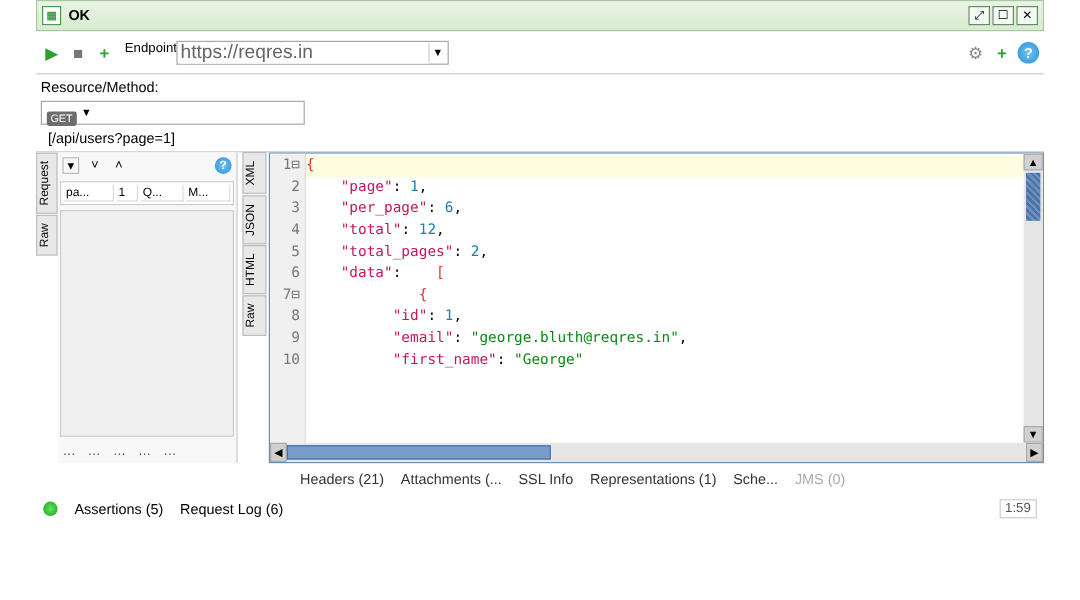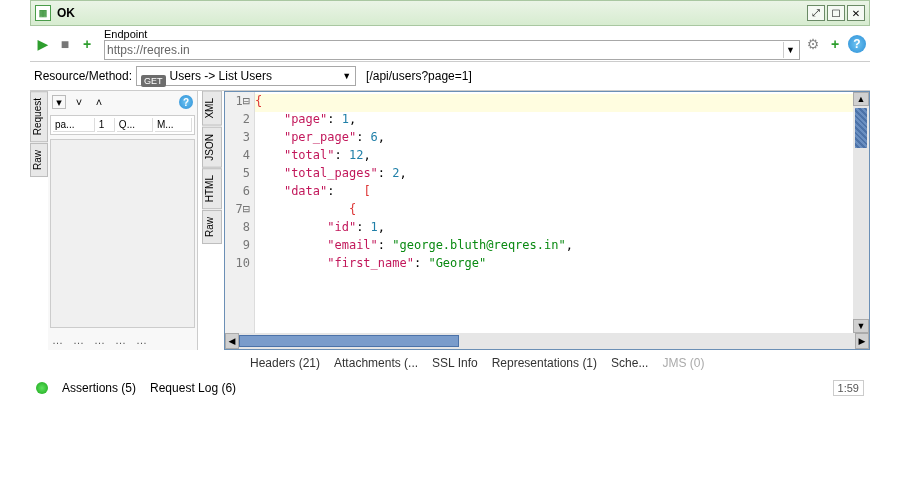--- a/index.html
+++ b/index.html
@@ -46,45 +46,46 @@
       display: flex;
       align-items: center;
       height: 36px;
       padding: 2px 4px;
       gap: 4px;
       border-bottom: 1px solid #ccc;
     }
     .btn-run { color: #2e9e2e; font-size: 18px; }
     .btn-stop { color: #777; font-size: 14px; }
     .btn-add { color: #2e9e2e; font-size: 20px; font-weight: bold; }
-    .endpoint-wrap { flex: 1; display: flex; flex-direction: column; margin-left: 4px; }
+    .endpoint-wrap { flex: 1; display: flex; margin-left: 4px; }
     .endpoint-label { font-size: 11px; color: #000; }
     .endpoint-input {
       display: flex; align-items: center;
       border: 1px solid #a8a8a8;
       background: #fff;
       height: 20px;
       padding: 0 2px;
     }
     .endpoint-input input {
-      flex: 1; border: none; outline: none; font-size: 12px; color: #666;
+      flex: 1; border: none; outline: none; font-size: 16px; color: #666;
     }
     .dropdown-btn { width: 14px; height: 16px; border-left: 1px solid #ccc; display:flex; align-items:center; justify-content:center; font-size:9px; }
     .tool-icon { width:18px; height:18px; display:flex; align-items:center; justify-content:center; font-size:14px; }
     .help-icon {
       width: 18px; height: 18px; border-radius: 50%;
       background: radial-gradient(#6fc4f2, #2a8ed6);
       color: #fff; font-weight: bold; font-size: 12px;
       display: flex; align-items: center; justify-content: center;
     }
     
     .resource-row {
-      display: flex; align-items: center;
+      display: flex; 
       padding: 4px;
       gap: 4px;
+      flex-direction: column;
     }
     .resource-label { font-size: 12px; }
     .method-badge {
       background: #6d6d6d; color: #fff; font-size: 9px;
       padding: 1px 3px; border-radius: 2px; margin-top: 10px;
     }
     .resource-select {
       display: flex; align-items: center;
       border: 1px solid #a8a8a8;
       background: #fff;
@@ -275,21 +276,20 @@
   </div>
   <div class="tool-icon" style="color:#888">⚙</div>
   <div class="tool-icon" style="color:#2e9e2e;font-weight:bold">+</div>
   <div class="help-icon">?</div>
 </div>
 
 <div class="resource-row">
   <span class="resource-label">Resource/Method:</span>
   <div class="resource-select">
     <span class="method-badge">GET</span>
-    <span class="sel-text">Users -&gt; List Users</span>
     <span style="font-size:9px">▼</span>
   </div>
   <span class="path-text">[/api/users?page=1]</span>
 </div>
 
 <div class="main-area">
 
   <div class="vtabs-left">
     <div class="vtab">Request</div>
     <div class="vtab">Raw</div>

